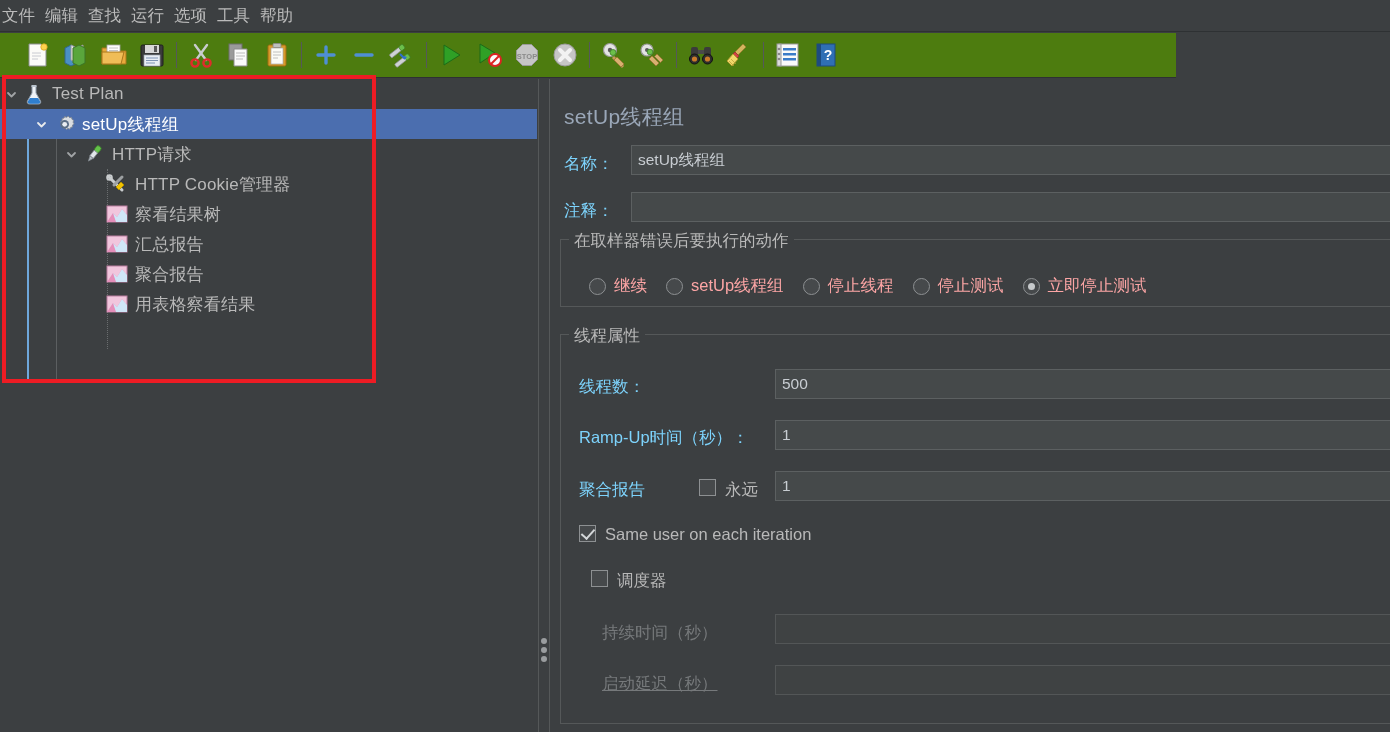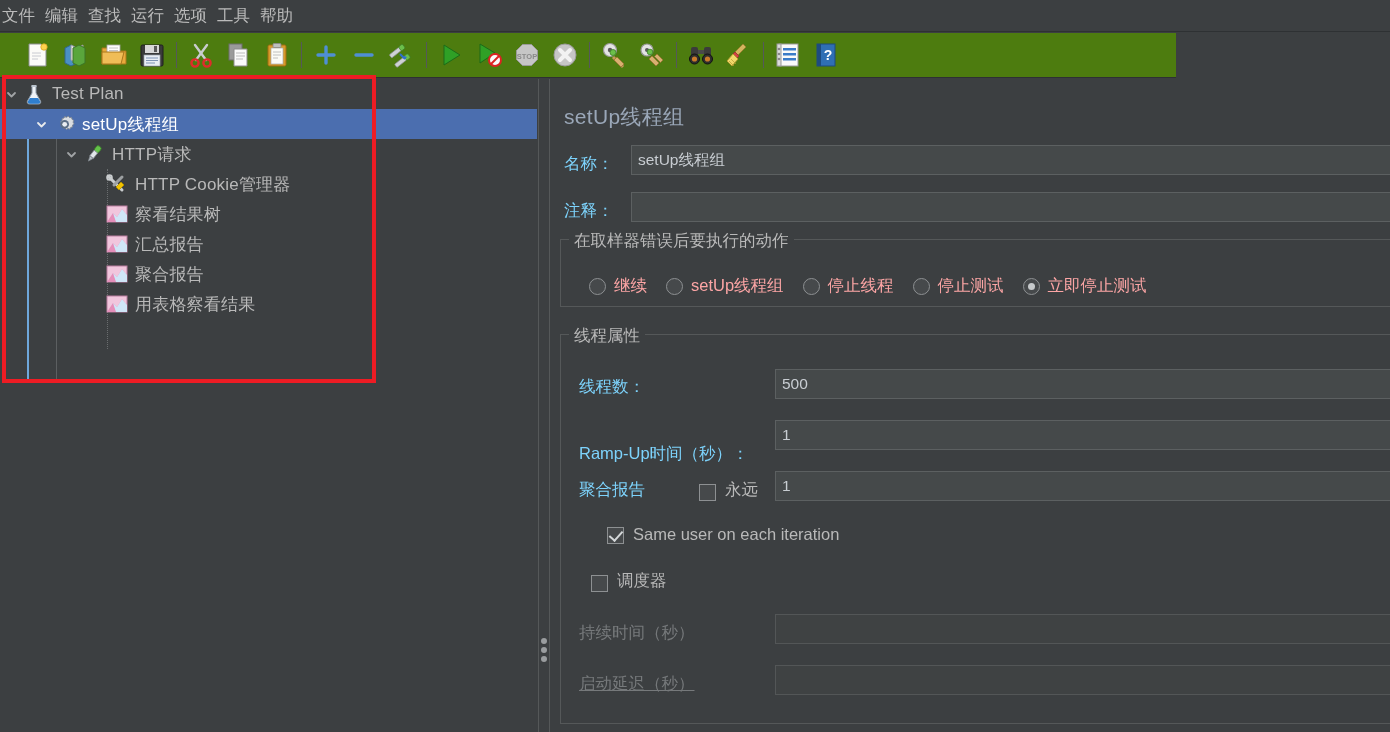--- a/index.html
+++ b/index.html
@@ -114,21 +114,21 @@
     background: #3c3f41; overflow: hidden;
   }
   .panel-title {
     position: absolute; left: 13px; top: 24px;
     font-size: 21px; color: #9aa7b8; letter-spacing: .3px;
   }
 
   .field-label {
     position: absolute; font-size: 16.5px; color: #7dd3fc; white-space: nowrap;
   }
-  .field-label.dim { color: #76797b; }
+  .field-label.dim { color: #76797b; margin-left: 23px; }
 
   .txt-input {
     position: absolute; height: 30px;
     background: #45494a;
     border: 1px solid #5c6061;
     color: #c8cdd2; font-size: 15.5px;
     padding: 0 6px;
     display: flex; align-items: center;
     font-family: "Liberation Sans", "DejaVu Sans", sans-serif;
   }
@@ -154,21 +154,21 @@
     margin-right: 8px; flex: 0 0 auto;
     display: flex; align-items: center; justify-content: center;
   }
   .radio-mark.on::after {
     content: ""; width: 7px; height: 7px; border-radius: 50%;
     background: #c6c9cb; display: block;
   }
   .radio-text { font-size: 16.5px; color: #fca5a5; }
 
   
-  .cb-row { position: absolute; display: flex; align-items: flex-end; }
+  .cb-row { position: absolute; display: flex; align-items: flex-start; }
   .cb-mark {
     width: 17px; height: 17px; border: 1px solid #8d9092;
     background: #46494b; margin-right: 9px; flex: 0 0 auto;
     position: relative;
   }
   .cb-mark.on::after {
     content: ""; position: absolute; left: 4px; top: 0px;
     width: 6px; height: 11px;
     border: solid #d4d7d9; border-width: 0 2px 2px 0;
     transform: rotate(42deg);
@@ -580,31 +580,31 @@
         <span class="radio-text">立即停止测试</span>
       </div>
     </div>
 
     <div class="group" style="left:9px; top:255px; width:840px; height:390px;"></div>
     <div class="group-title" style="left:18px; top:246px;">线程属性</div>
 
     <div class="field-label" style="left:28px; top:297px;">线程数：</div>
     <div class="txt-input" style="left:224px; top:290px; width:680px;">500</div>
 
-    <div class="field-label" style="left:28px; top:348px;margin-top:16px;">Ramp-Up时间（秒）：</div>
+    <div class="field-label" style="left:28px; top:348px;">Ramp-Up时间（秒）：</div>
     <div class="txt-input" style="left:224px; top:341px; width:680px;">1</div>
 
     <div class="field-label" style="left:28px; top:400px;">聚合报告</div>
     <div class="cb-row" style="left:148px; top:400px;">
       <span class="cb-mark"></span>
       <span class="cb-text">永远</span>
     </div>
     <div class="txt-input" style="left:224px; top:392px; width:680px;">1</div>
 
-    <div class="cb-row" style="left:56px; top:446px;">
+    <div class="cb-row" style="left:28px; top:446px;">
       <span class="cb-mark on"></span>
       <span class="cb-text">Same user on each iteration</span>
     </div>
 
     <div class="cb-row" style="left:40px; top:491px;">
       <span class="cb-mark"></span>
       <span class="cb-text">调度器</span>
     </div>
 
     <div class="field-label dim" style="left:28px; top:543px;">持续时间（秒）</div>

